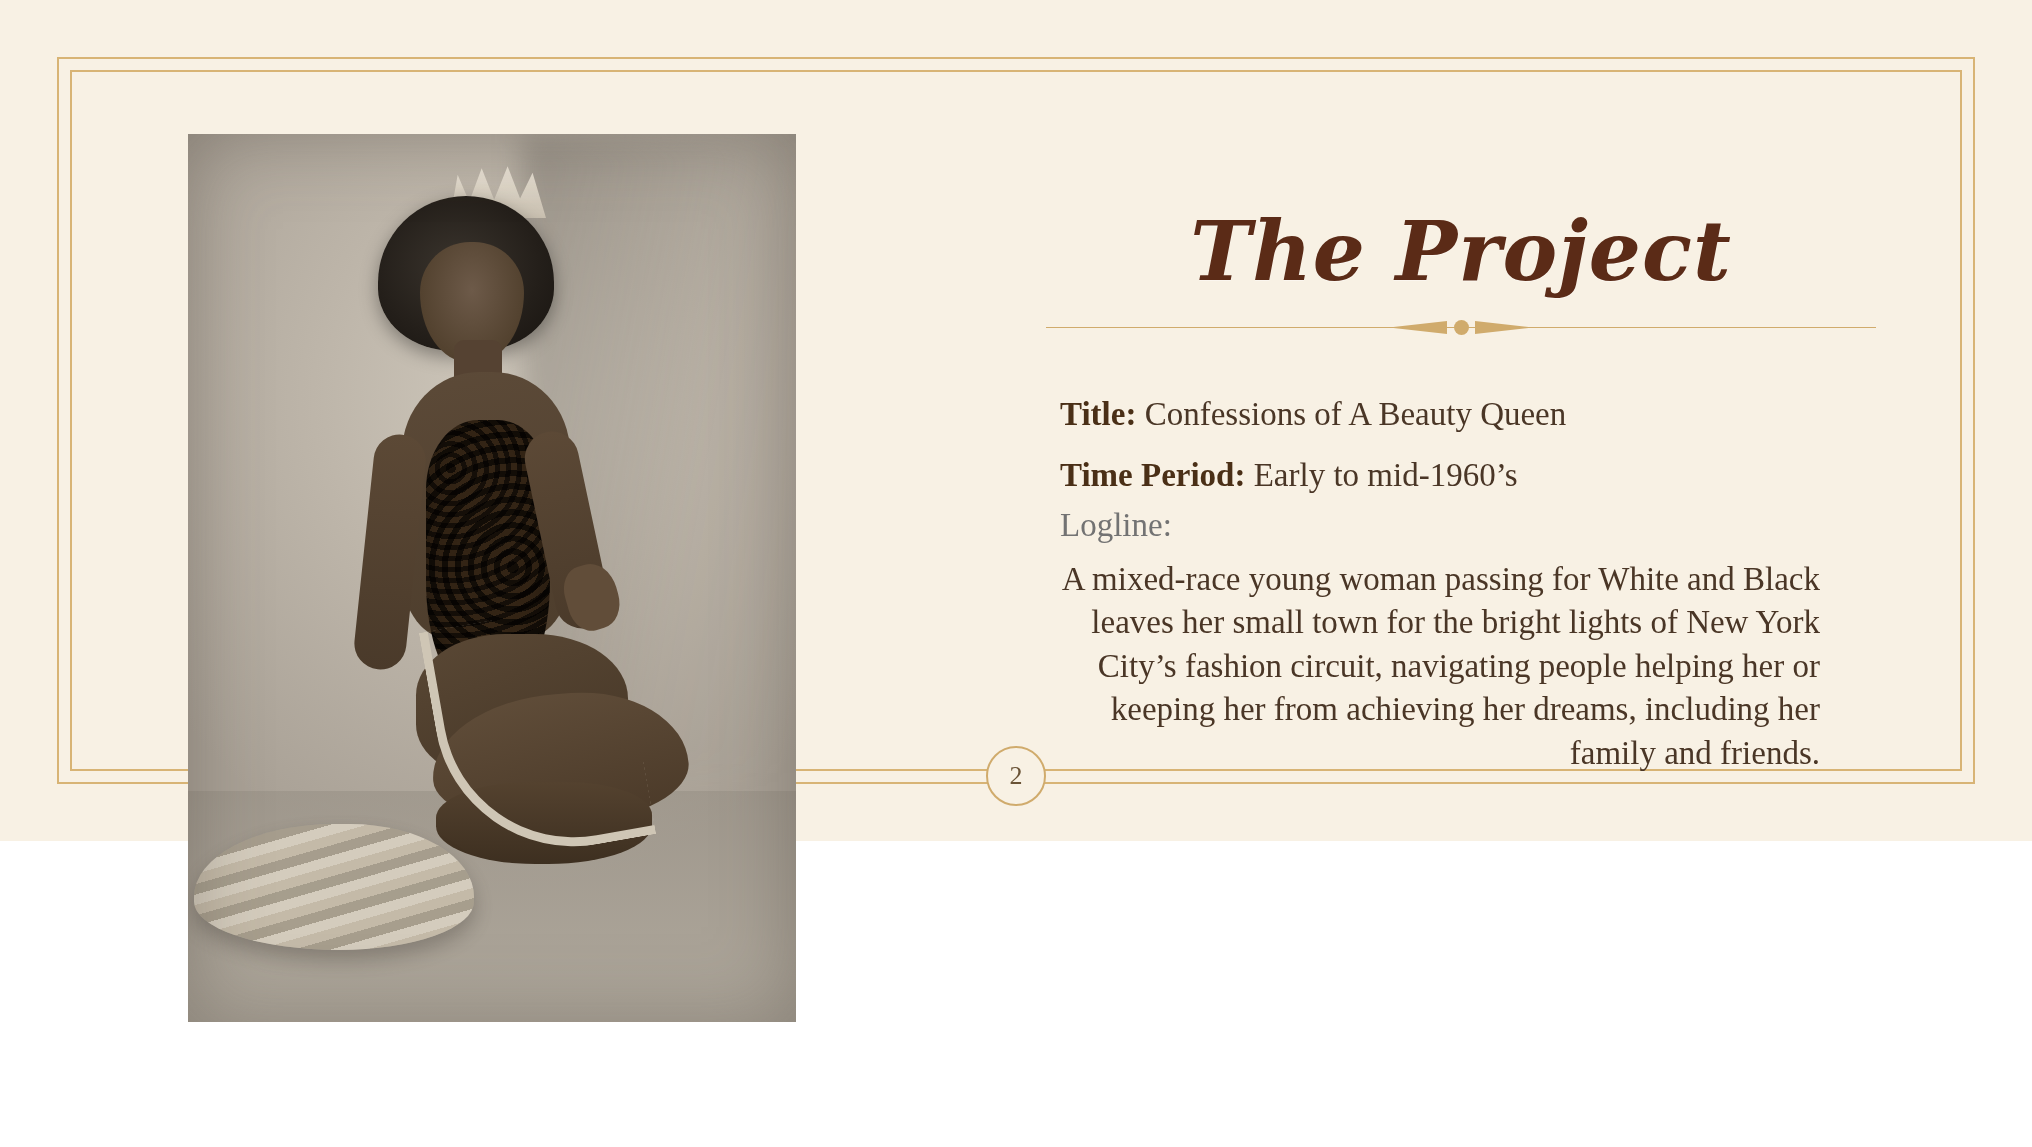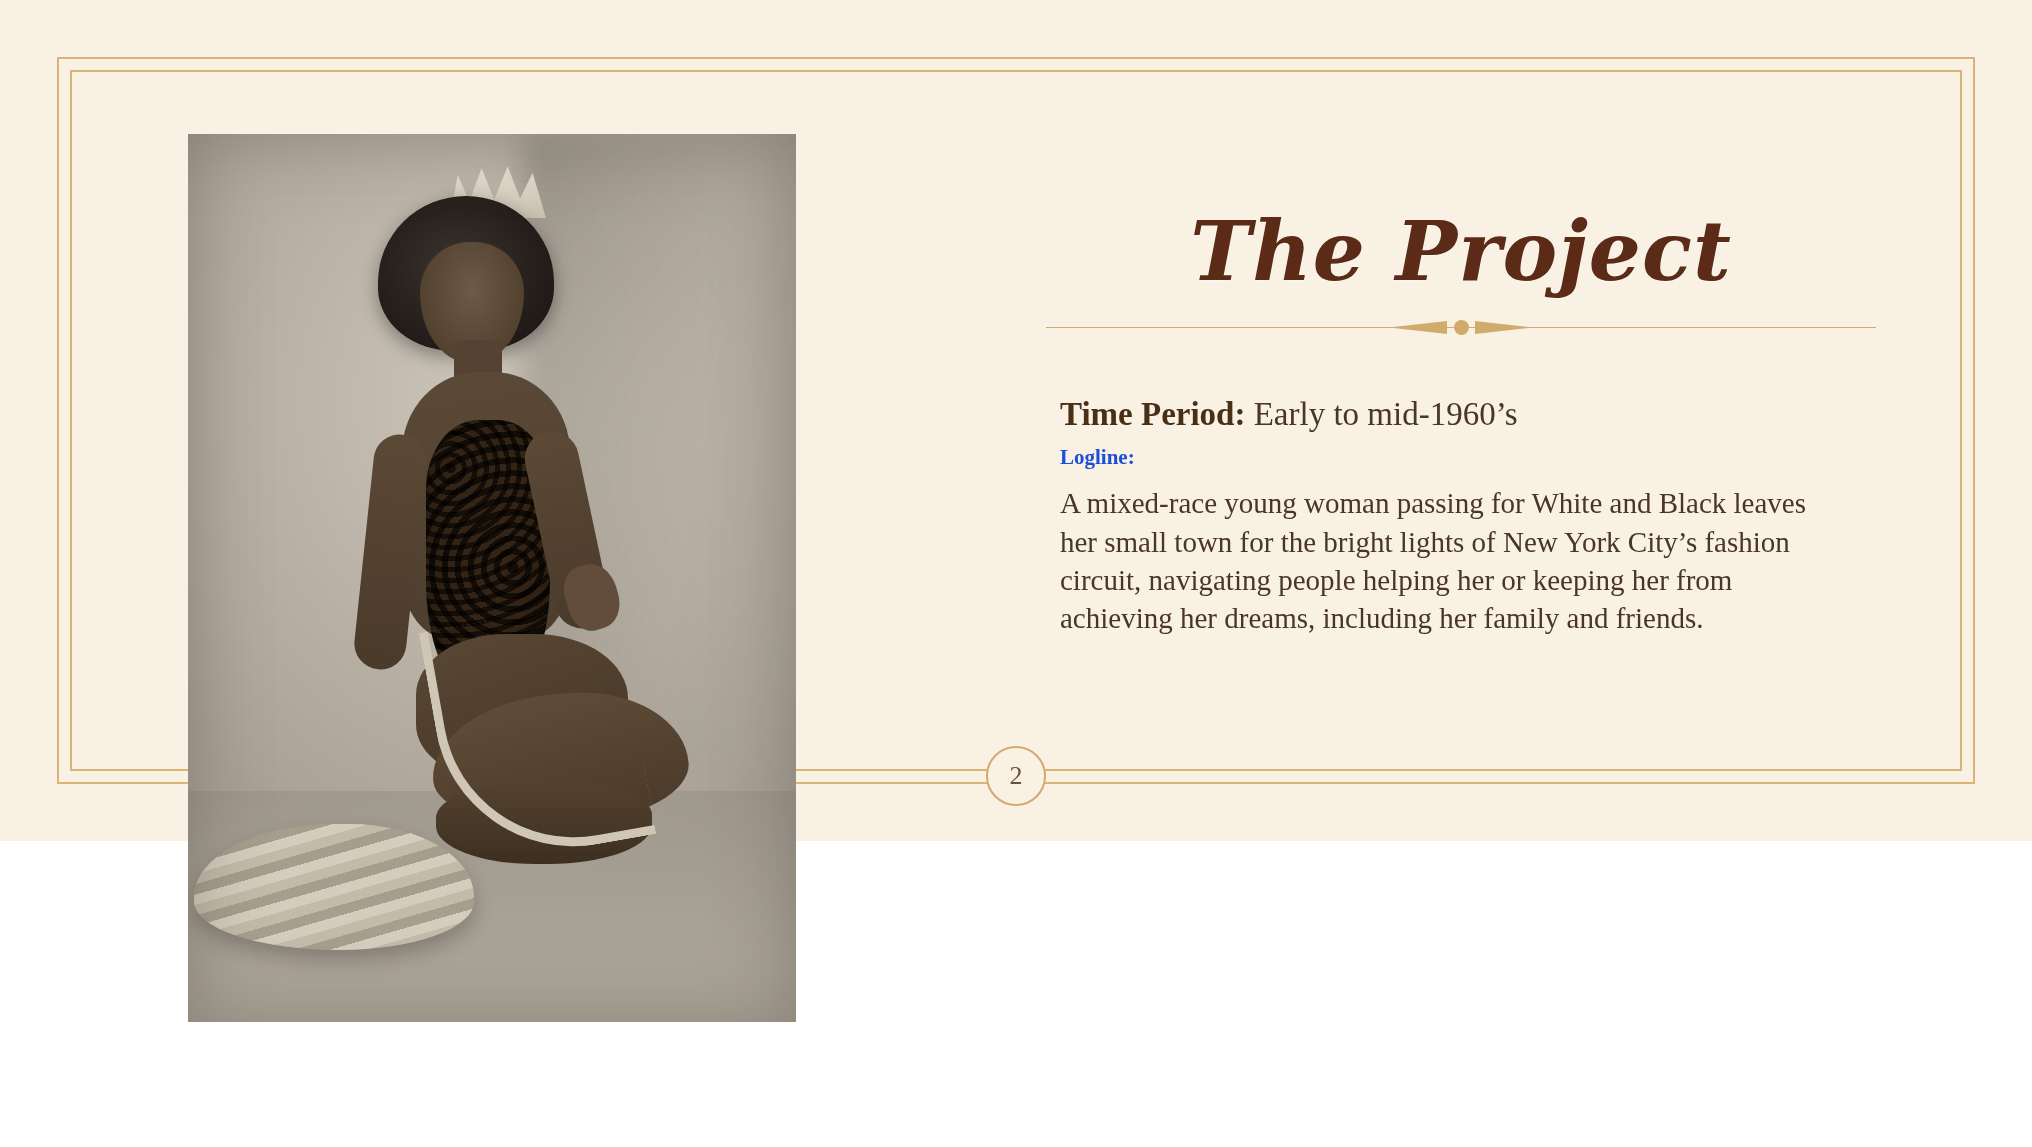--- a/index.html
+++ b/index.html
@@ -249,30 +249,31 @@
     margin-bottom: 10px;
   }
   .field .lab {
     font-weight: bold;
     color: #4a2f16;
   }
   .field .val {
     color: #4a3626;
   }
   .logline-label {
-    font-size: 21px;
-    font-weight: bold;
-    color: #1d4ed8;
+    font-size: 33px;
+    font-weight: normal;
+    color: #737373;
     margin-bottom: 14px;
   }
   .logline-body {
-    font-size: 29px;
+    font-size: 33px;
     line-height: 1.32;
     color: #4a3626;
     max-width: 760px;
+    text-align: right;
   }
 
   
   .page-badge {
     position: absolute;
     left: 50%;
     bottom: 35px;
     transform: translateX(-50%);
     width: 56px;
     height: 56px;
@@ -323,20 +324,24 @@
 
     <div class="rule">
       <div class="line"></div>
       <div class="wingL"></div>
       <div class="diamond"></div>
       <div class="wingR"></div>
     </div>
 
     <div class="fields">
 
+      <div class="field">
+        <span class="lab">Title:</span>
+        <span class="val">Confessions of A Beauty Queen</span>
+      </div>
 
 
       <div class="field tight">
         <span class="lab">Time Period:</span>
         <span class="val">Early to mid-1960’s</span>
       </div>
 
 
       <div class="logline-label">Logline:</div>
       <div class="logline-body">A mixed-race young woman passing for White and Black leaves her small town for the bright lights of New York City’s fashion circuit, navigating people helping her or keeping her from achieving her dreams, including her family and friends.</div>

